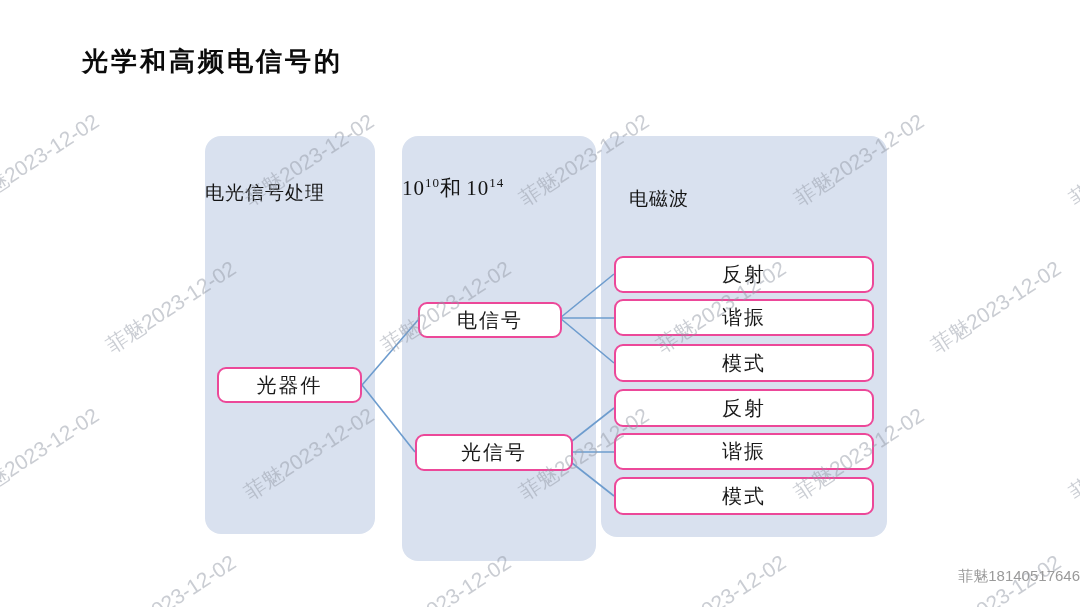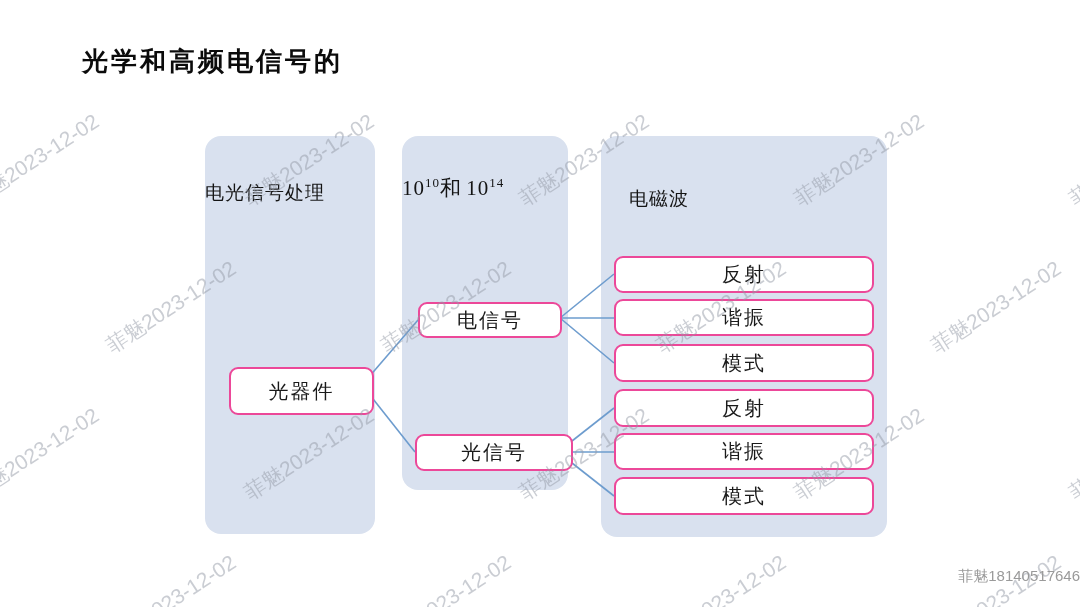--- a/index.html
+++ b/index.html
@@ -17,21 +17,21 @@
     font-weight: 800;
     letter-spacing: 3px;
     color: #0b0b0b;
   }
   .panel {
     position: absolute;
     background: #d9e1ef;
     border-radius: 16px;
   }
   #panel-1 { left: 205px; top: 136px; width: 170px; height: 398px; }
-  #panel-2 { left: 402px; top: 136px; width: 166px; height: 354px; }
+  #panel-2 { left: 402px; top: 136px; width: 166px; height: 425px; padding-left: 28px; }
   #panel-3 { left: 601px; top: 136px; width: 286px; height: 401px; }
   .panel-header {
     position: absolute;
     left: 0; right: 0;
     text-align: left;
     font-size: 19px;
     letter-spacing: 1px;
     color: #141414;
   }
   #panel-1 .panel-header { top: 44px; }
@@ -50,21 +50,21 @@
     border-radius: 9px;
     box-sizing: border-box;
     display: flex;
     align-items: center;
     justify-content: center;
     font-size: 20px;
     letter-spacing: 2px;
     color: #1a1a1a;
     z-index: 3;
   }
-  #node-optical-device   { left: 217px; top: 367px; width: 145px; height: 48px; margin-left: 12px; }
+  #node-optical-device   { left: 217px; top: 367px; width: 145px; height: 36px; }
   #node-electrical-signal{ left: 418px; top: 302px; width: 144px; height: 36px; }
   #node-optical-signal   { left: 415px; top: 434px; width: 158px; height: 37px; }
   #node-em-1 { left: 614px; top: 256px; width: 260px; height: 37px; }
   #node-em-2 { left: 614px; top: 299px; width: 260px; height: 37px; }
   #node-em-3 { left: 614px; top: 344px; width: 260px; height: 38px; }
   #node-em-4 { left: 614px; top: 389px; width: 260px; height: 38px; }
   #node-em-5 { left: 614px; top: 433px; width: 260px; height: 37px; }
   #node-em-6 { left: 614px; top: 477px; width: 260px; height: 38px; }
   #connector-canvas {
     position: absolute;

